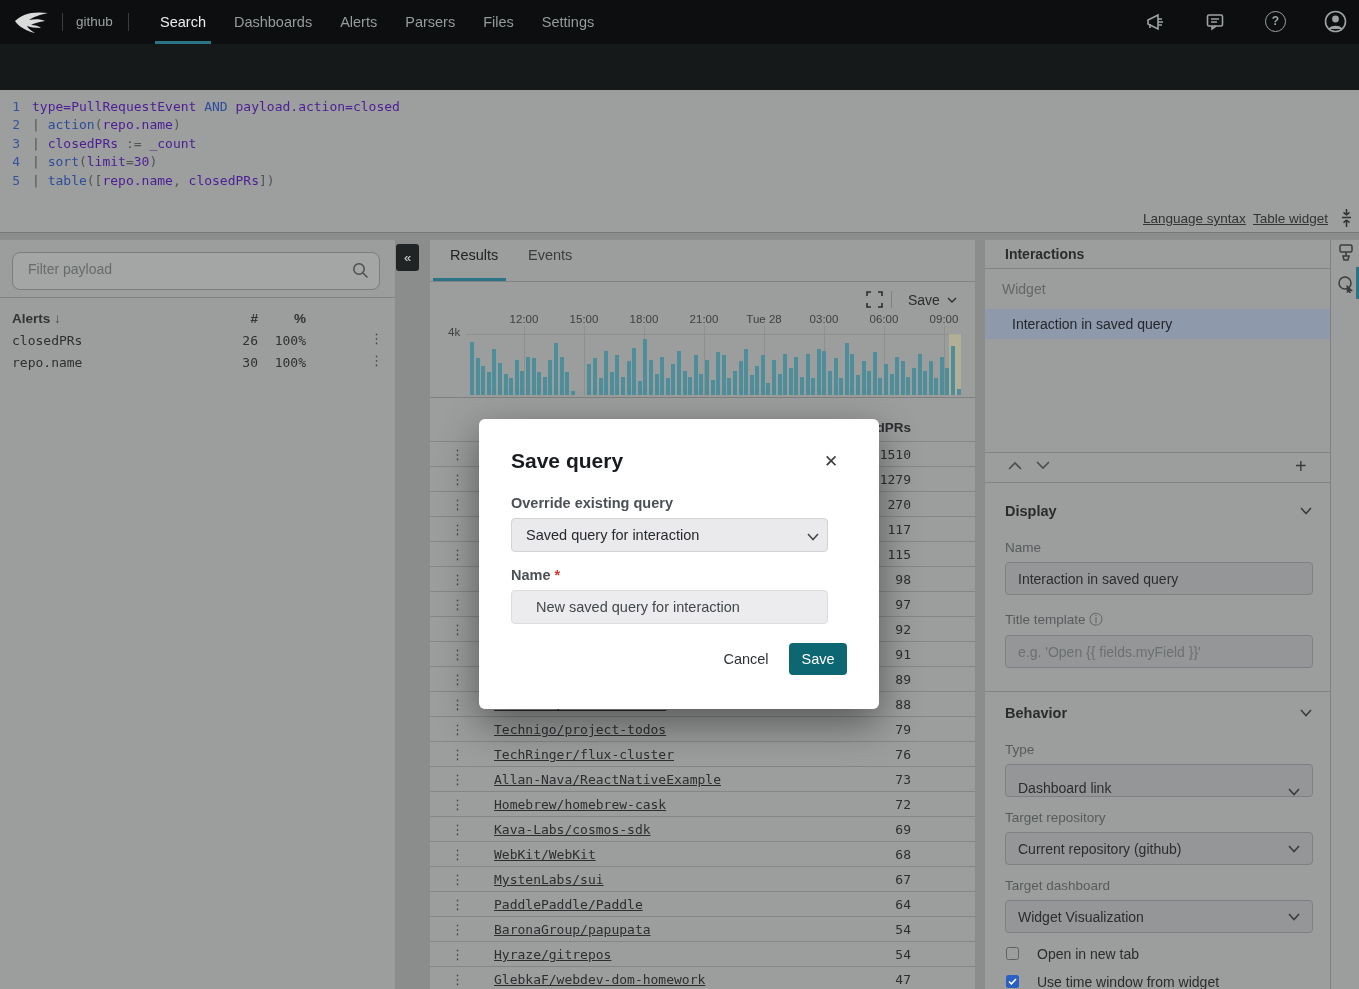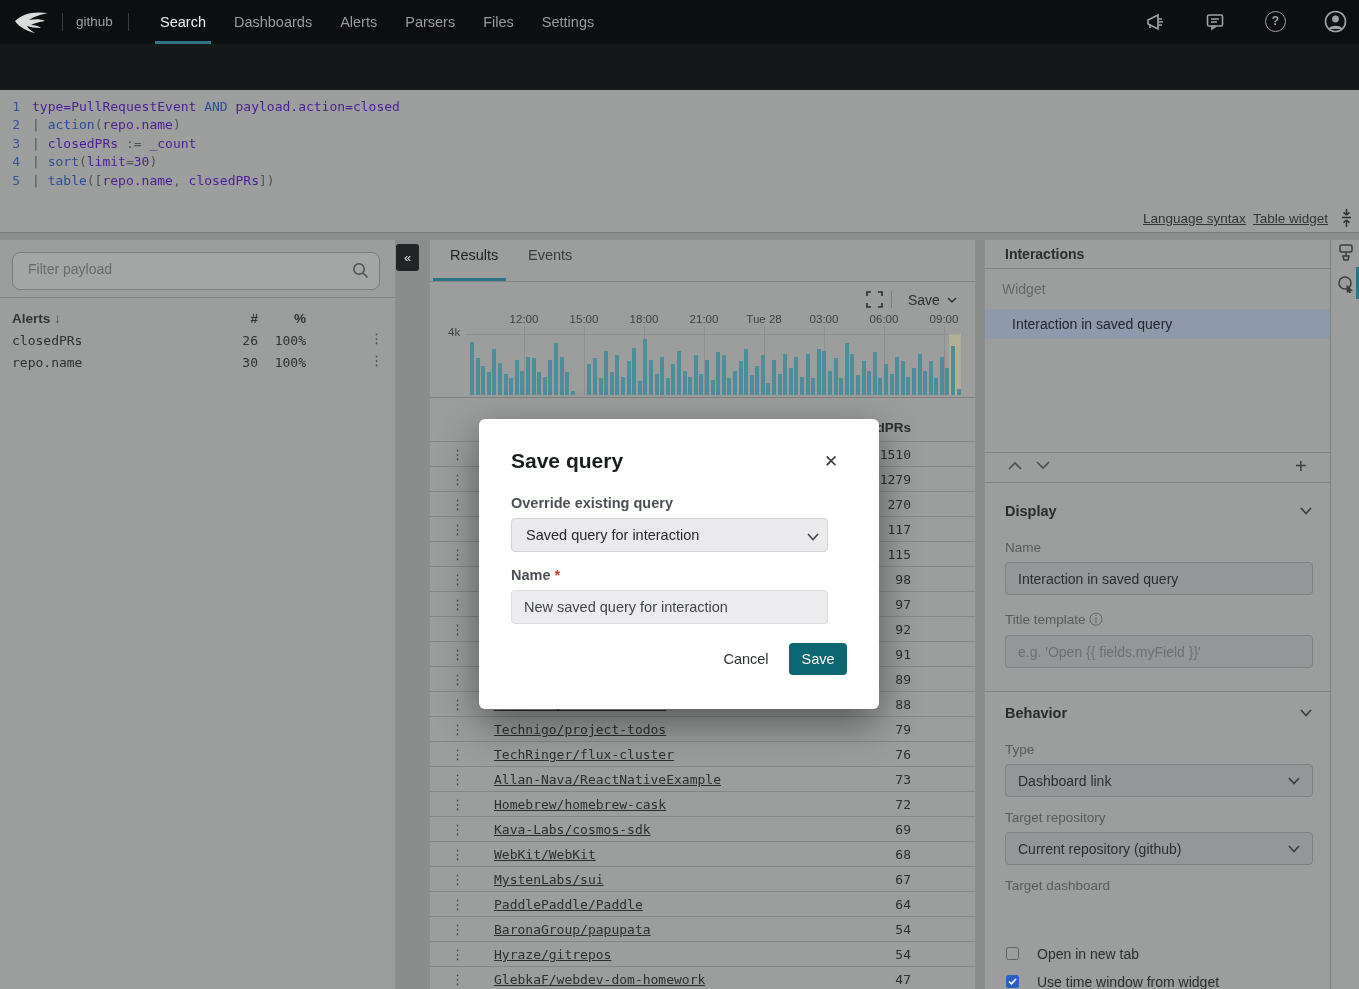--- a/index.html
+++ b/index.html
@@ -94,21 +94,21 @@
   
   .modal{position:absolute;left:479px;top:419px;width:400px;height:290px;background:#ffffff;border-radius:6px;
          box-shadow:0 14px 40px rgba(0,0,0,.45);z-index:50;}
   .modal-title{position:absolute;left:511px;top:449px;font-size:21px;font-weight:bold;color:#191c1f;z-index:51;}
   .modal-close{position:absolute;left:824px;top:451px;font-size:17px;color:#3c4043;z-index:51;cursor:pointer;}
   .modal-label{position:absolute;left:511px;font-size:14.5px;font-weight:bold;color:#4c5055;z-index:51;}
   .modal-select{position:absolute;left:511px;top:518px;width:317px;height:34px;box-sizing:border-box;background:#eaeaec;
                 border:1px solid #d3d3d6;border-radius:4px;display:flex;align-items:center;padding:0 14px;
                 font-size:14.5px;color:#26292d;z-index:51;cursor:pointer;}
   .modal-input{position:absolute;left:511px;top:590px;width:317px;height:34px;box-sizing:border-box;background:#ececee;
-               border:1px solid #dcdcde;border-radius:4px;display:flex;align-items:center;padding:0 12px;
+               border:1px solid #dcdcde;border-radius:4px;display:flex;align-items:center;padding:0 24px;
                font-size:14.5px;color:#43474b;z-index:51;cursor:text;}
   .btn-cancel{position:absolute;left:718px;top:645px;width:56px;height:28px;display:flex;align-items:center;justify-content:center;
               font-size:14.5px;color:#2e3236;z-index:51;cursor:pointer;}
   .btn-save{position:absolute;left:789px;top:643px;width:58px;height:32px;background:#0d6773;border-radius:4px;
             display:flex;align-items:center;justify-content:center;font-size:14.5px;color:#fff;z-index:51;cursor:pointer;}
   .req{color:#ca3a2e;}
   svg{display:block;}
 </style>
 </head>
 <body>
@@ -555,34 +555,40 @@
   <div class="rp-input" style="top:635px;cursor:text;">
     <span class="ph">e.g. 'Open {{ fields.myField }}'</span>
   </div>
   <div class="hairline" style="left:985px;top:691px;width:345px;height:1px;"></div>
 
   <div class="abs sec-hdr" style="left:1005px;top:705px;">Behavior</div>
   <svg class="abs" style="left:1300px;top:709px;" width="12" height="8" viewBox="0 0 12 8">
     <path d="M1 1 L6 6.5 L11 1" fill="none" stroke="#3a3d3e" stroke-width="1.6"></path>
   </svg>
   <div class="abs rp-label" style="left:1005px;top:742px;">Type</div>
-  <div class="rp-input" style="top:764px;">
+  <div class="rp-input" style="top:764px;align-items:flex-end;">
     <span>Dashboard link</span>
     <svg class="rp-select-chev" width="12" height="8" viewBox="0 0 12 8">
       <path d="M1 1 L6 6.5 L11 1" fill="none" stroke="#3a3d3e" stroke-width="1.6"></path>
     </svg>
   </div>
   <div class="abs rp-label" style="left:1005px;top:810px;">Target repository</div>
   <div class="rp-input" style="top:832px;">
     <span>Current repository (github)</span>
     <svg class="rp-select-chev" width="12" height="8" viewBox="0 0 12 8">
       <path d="M1 1 L6 6.5 L11 1" fill="none" stroke="#3a3d3e" stroke-width="1.6"></path>
     </svg>
   </div>
   <div class="abs rp-label" style="left:1005px;top:878px;">Target dashboard</div>
+  <div class="rp-input" style="top:900px;">
+    <span>Widget Visualization</span>
+    <svg class="rp-select-chev" width="12" height="8" viewBox="0 0 12 8">
+      <path d="M1 1 L6 6.5 L11 1" fill="none" stroke="#3a3d3e" stroke-width="1.6"></path>
+    </svg>
+  </div>
   <div class="cb off" style="left:1006px;top:947px;"></div>
   <div class="cb-label" style="left:1037px;top:946px;">Open in new tab</div>
   <div class="cb on" style="left:1006px;top:975px;">
     <svg width="9" height="7" viewBox="0 0 9 7">
       <path d="M1 3.5 L3.4 5.8 L8 1" fill="none" stroke="#fff" stroke-width="1.6"></path>
     </svg>
   </div>
   <div class="cb-label" style="left:1037px;top:974px;">Use time window from widget</div>
 
   <div class="panel" style="left:1330px;top:240px;width:29px;height:749px;border-left:1px solid #7f8181;box-sizing:border-box;"></div>

